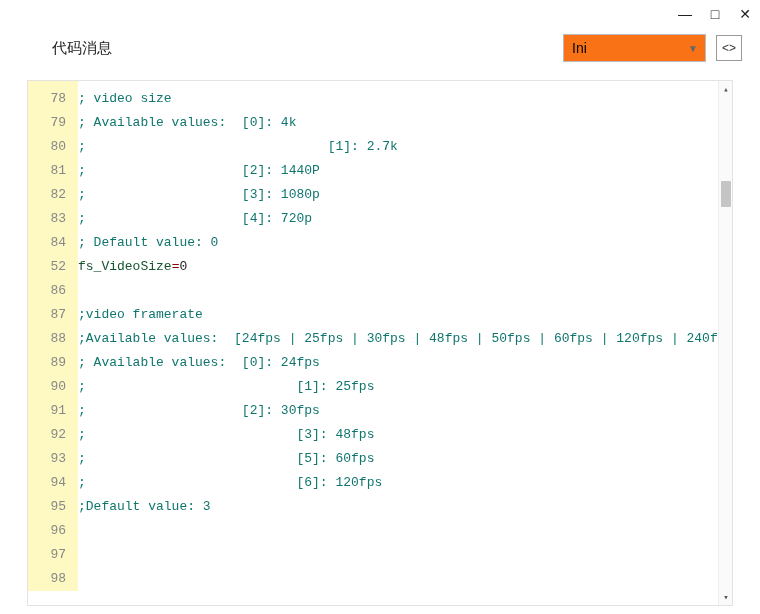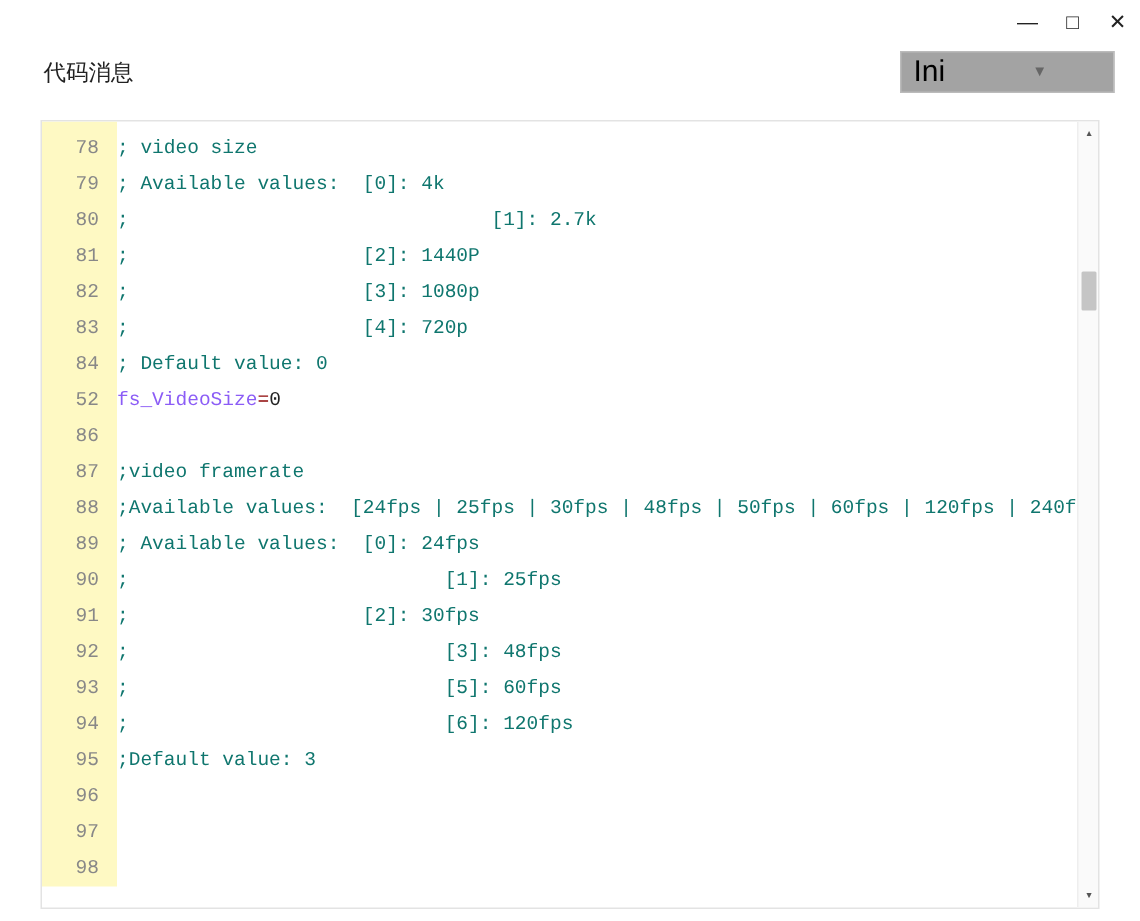--- a/index.html
+++ b/index.html
@@ -1,33 +1,33 @@
 <!DOCTYPE html>
 <html><head>
 <meta charset="utf-8">
 <style>
   * { box-sizing: border-box; }
   html, body { margin: 0; padding: 0; font-family: "Segoe UI", Arial, sans-serif; background: #fff; width: 760px; height: 614px; overflow: hidden; }
   .titlebar { display: flex; justify-content: flex-end; align-items: center; height: 28px; padding-right: 8px; gap: 16px; }
   .titlebar .ctl { width: 14px; height: 14px; display: flex; justify-content: center; align-items: center; font-size: 14px; color: #222; cursor: pointer; }
-  .header { display: flex; align-items: center; height: 40px; padding: 0 18px 0 29px; gap: 10px; }
+  .header { display: flex; align-items: center; height: 40px; padding: 0 18px 0 52px; gap: 10px; }
   .header-title { font-size: 15px; color: #222; }
   .header-spacer { flex: 1; }
   .lang-select { position: relative; width: 143px; height: 28px; font-size: 14px; color: #333; }
-  .lang-select select { width: 100%; height: 100%; border: 1px solid #bbb; background: #a3a3a3; padding: 0 26px 0 8px; font-size: 20px; appearance: none; margin-left: 37px; -webkit-appearance: none; }
+  .lang-select select { width: 100%; height: 100%; border: 1px solid #bbb; background: #f97316; padding: 0 26px 0 8px; font-size: 14px; appearance: none; -webkit-appearance: none; }
   .lang-select .arrow { position: absolute; right: 8px; top: 50%; transform: translateY(-50%); pointer-events: none; font-size: 10px; color: #666; }
   .code-toggle { width: 26px; height: 26px; border: 1px solid #999; display: flex; justify-content: center; align-items: center; font-size: 12px; color: #333; cursor: pointer; }
   .editor-wrap { position: relative; margin: 12px 27px 0 27px; border: 1px solid #e3e3e3; height: 526px; }
   .editor { position: absolute; inset: 0; overflow: hidden; font-family: Consolas, "Courier New", monospace; font-size: 13px; }
   .gutter { position: absolute; left: 0; top: 0; width: 50px; background: #fef9c3; border-right: 0; padding-top: 6px; }
   .gutter .ln { height: 24px; line-height: 24px; text-align: right; padding-right: 12px; color: #888; font-size: 13px; }
   .code-area { position: absolute; left: 50px; right: 14px; top: 0; padding-top: 6px; }
   .code-area .row { height: 24px; line-height: 24px; white-space: pre; color: #333; }
   .comment { color: #0f766e; }
-  .key { color: #8b5cf6; }
+  .key { color: #14532d; }
   .eq { color: #8b0000; }
   .val { color: #222; }
   .scrollbar { position: absolute; right: 0; top: 0; bottom: 0; width: 14px; background: #fafafa; border-left: 1px solid #eee; }
   .scrollbar .up, .scrollbar .down { position: absolute; left: 0; width: 14px; height: 16px; display: flex; justify-content: center; align-items: center; font-size: 9px; color: #555; cursor: pointer; }
   .scrollbar .up { top: 0; }
   .scrollbar .down { bottom: 0; }
   .scrollbar .thumb { position: absolute; left: 2px; width: 10px; top: 100px; height: 26px; background: #c5c5c5; border-radius: 1px; cursor: pointer; }
 </style>
 </head>
 <body>

